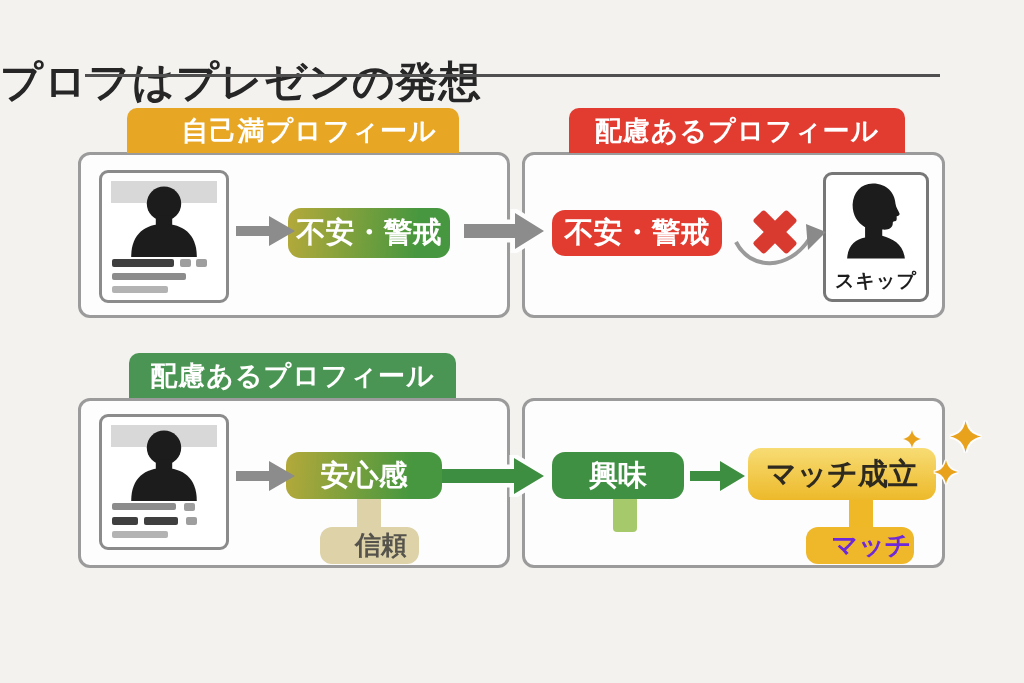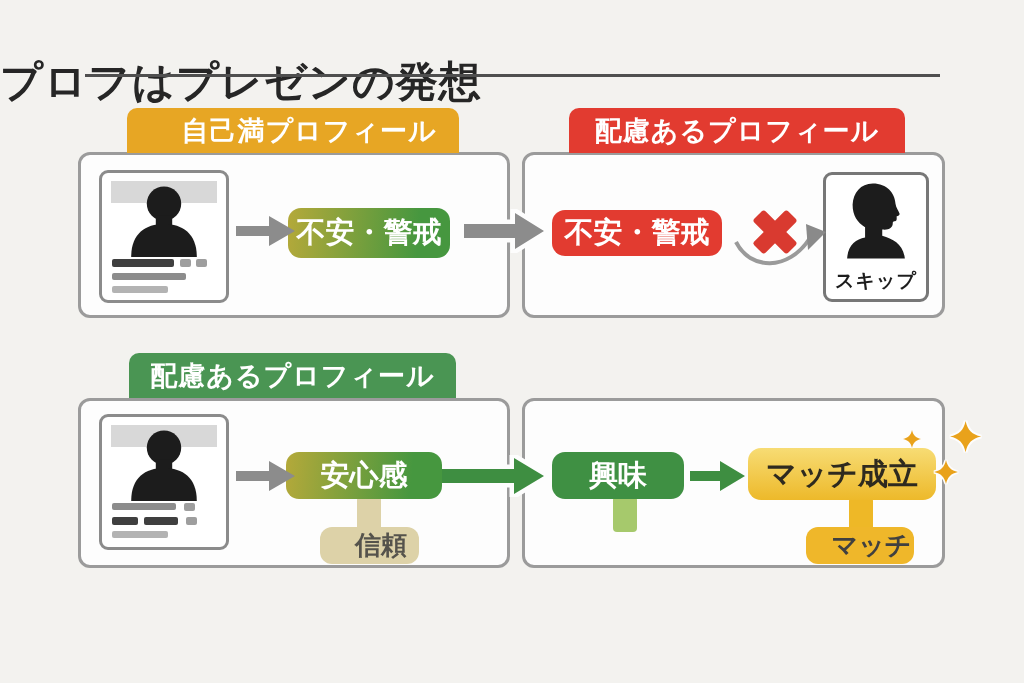--- a/index.html
+++ b/index.html
@@ -53,21 +53,21 @@
 
   .arrow{ position:absolute; z-index:5; line-height:0; }
 
   .conn{ position:absolute; border-radius:4px; z-index:3; }
   .tag{
     position:absolute; height:37px; border-radius:12px; font-weight:900; font-size:26px;
     display:flex; align-items:center; justify-content:center; z-index:4;padding-left:23px;
   }
   .tag-beige{ background:#ddd2a8; color:#55534c; }
   .tag-lgreen{ background:#a6c96c; color:#ffffff; }
-  .tag-gold{ background:#efb72a; color:#404040; }
+  .tag-gold{ background:#efb72a; color:#6d28d9; }
   .c-beige{ background:#ddd2a8; }
   .c-lgreen{ background:#a6c96c; }
   .c-gold{ background:#eeb827; }
 
   .skip-label{
     position:absolute; left:0; right:0; bottom:5px; text-align:center;
     font-size:19px; font-weight:900; color:#1d1d1d; letter-spacing:1px;
   }
 </style>
 </head>

